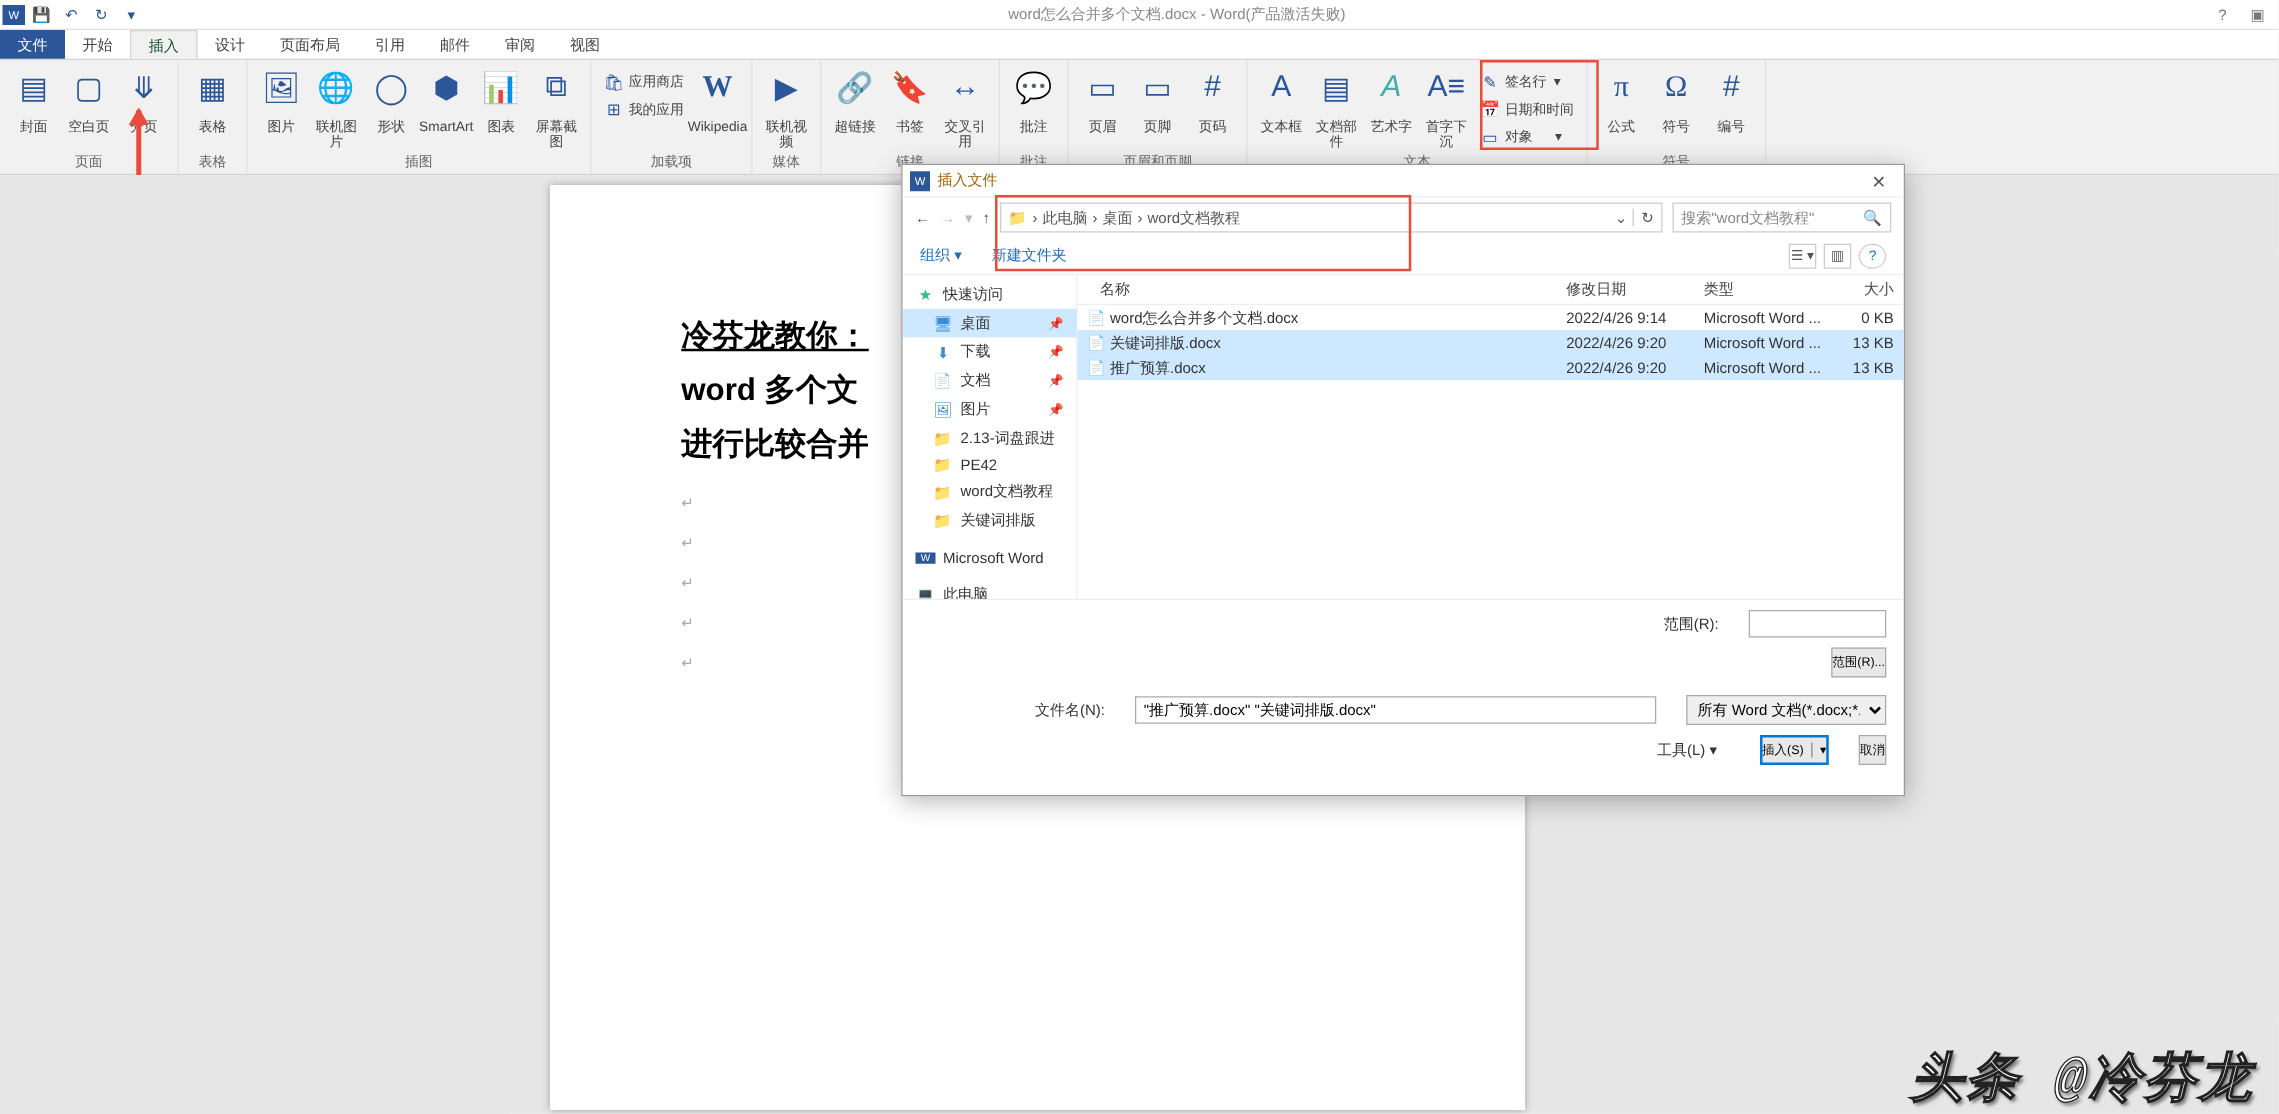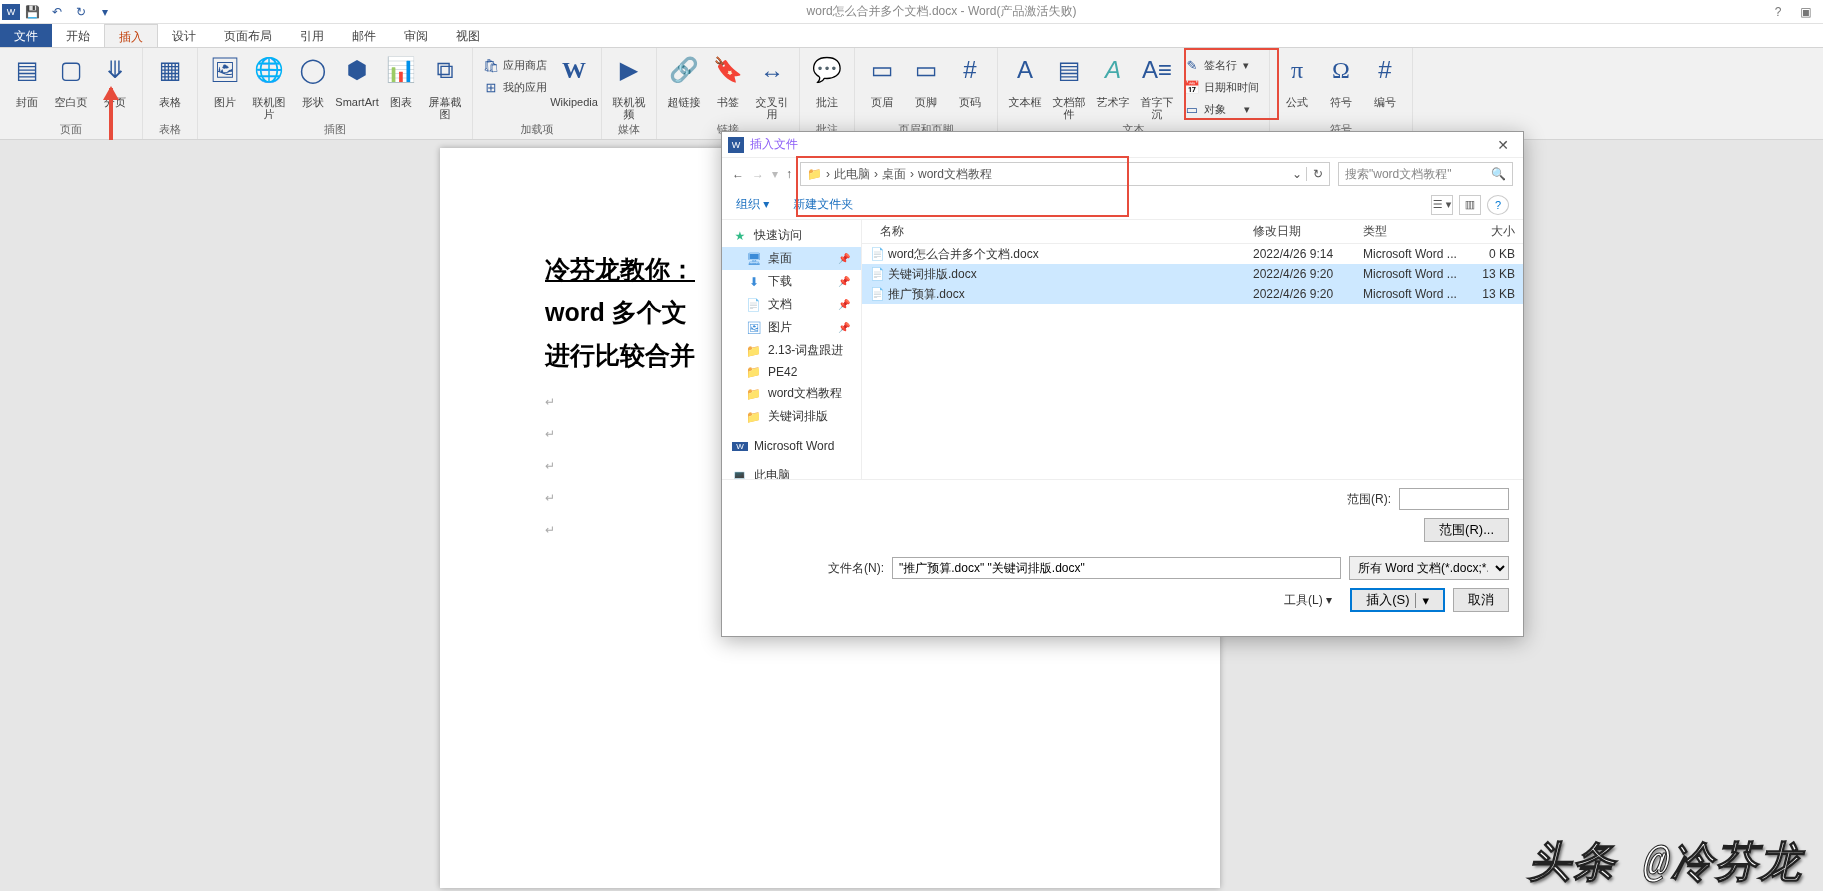--- a/index.html
+++ b/index.html
@@ -10,21 +10,21 @@
 .qat { display: flex; align-items: center; gap: 2px; padding-left: 2px; }
 .qat-item { width: 22px; height: 22px; display: flex; align-items: center; justify-content: center; font-size: 12px; color: #2b579a; cursor: pointer; }
 .title-center { flex: 1; text-align: center; font-size: 12px; color: #888; }
 .title-right { display: flex; gap: 6px; padding-right: 6px; }
 .title-right span { width: 22px; height: 20px; display: flex; align-items: center; justify-content: center; font-size: 12px; color: #777; cursor: pointer; }
 
 
 .ribbon-tabs { height: 24px; background: #fff; display: flex; border-bottom: 1px solid #d4d4d4; }
 .tab { padding: 0 14px; font-size: 12px; line-height: 24px; color: #444; cursor: pointer; }
 .tab.file { background: #2b579a; color: #fff; }
-.tab.active { background: #f1f1f1; border: 1px solid #d4d4d4; border-bottom: none; color: #c2410c; }
+.tab.active { background: #f1f1f1; border: 1px solid #d4d4d4; border-bottom: none; color: #14532d; }
 
 
 .ribbon { height: 92px; background: #f1f1f1; display: flex; border-bottom: 1px solid #d4d4d4; position: relative; }
 .group { display: flex; flex-direction: column; align-items: center; border-right: 1px solid #e1e1e1; padding: 2px 6px 0; }
 .group-items { display: flex; flex: 1; align-items: flex-start; gap: 2px; }
 .big-btn { display: flex; flex-direction: column; align-items: center; width: 42px; padding-top: 4px; cursor: pointer; }
 .big-btn .icon { width: 32px; height: 32px; display: flex; align-items: center; justify-content: center; font-size: 24px; color: #2b579a; }
 .big-btn .lbl { font-size: 11px; color: #444; text-align: center; margin-top: 10px; line-height: 12px; }
 .small-btn { display: flex; align-items: center; gap: 4px; padding: 2px 4px; font-size: 11px; color: #444; cursor: pointer; height: 22px; }
 .small-btn .icon { width: 16px; height: 16px; display: flex; align-items: center; justify-content: center; font-size: 13px; color: #2b579a; }
@@ -39,21 +39,21 @@
 .doc-area { position: absolute; top: 140px; left: 0; right: 0; bottom: 0; background: #e6e6e6; }
 .page { position: absolute; left: 440px; top: 8px; width: 780px; height: 740px; background: #fff; box-shadow: 0 0 6px rgba(0,0,0,0.3); padding: 100px 105px; }
 .page h1 { font-size: 25px; font-weight: bold; color: #000; line-height: 43px; font-family: SimSun, serif; }
 .page .u { text-decoration: underline; }
 .cursor-mark { font-size: 12px; color: #aaa; margin-top: 18px; }
 
 
 .dialog { position: absolute; left: 721px; top: 131px; width: 803px; height: 506px; background: #fff; border: 1px solid #999; box-shadow: 0 4px 20px rgba(0,0,0,0.3); display: flex; flex-direction: column; }
 .dlg-title { height: 26px; display: flex; align-items: center; padding: 0 6px; border-bottom: 1px solid #eee; }
 .dlg-title .icon { width: 16px; height: 16px; background: #2b579a; color: #fff; font-size: 9px; display: flex; align-items: center; justify-content: center; margin-right: 6px; }
-.dlg-title .tt { font-size: 12px; color: #8b5cf6; flex: 1; }
+.dlg-title .tt { font-size: 12px; color: #a16207; flex: 1; }
 .dlg-title .close { width: 28px; text-align: center; font-size: 14px; color: #555; cursor: pointer; }
 .dlg-nav { height: 32px; display: flex; align-items: center; padding: 0 10px; gap: 8px; font-size: 12px; color: #555; }
 .dlg-nav .crumb { flex: 1; border: 1px solid #ccc; height: 24px; display: flex; align-items: center; padding: 0 6px; gap: 4px; position: relative; }
 .crumb-hl { position: absolute; border: 2px solid #e74c3c; left: -5px; top: -7px; right: 200px; bottom: -32px; pointer-events: none;}
 .dlg-nav .srch { width: 175px; border: 1px solid #ccc; height: 24px; display: flex; align-items: center; padding: 0 6px; color: #888; }
 .dlg-toolbar { height: 30px; display: flex; align-items: center; padding: 0 14px; gap: 24px; font-size: 12px; color: #1a6fbf; border-bottom: 1px solid #eee; }
 .dlg-toolbar .right { margin-left: auto; display: flex; gap: 6px; color: #555; }
 .dlg-toolbar .right span { width: 22px; height: 20px; border: 1px solid #ccc; display: flex; align-items: center; justify-content: center; font-size: 11px; }
 .dlg-body { flex: 1; display: flex; overflow: hidden; }
 .dlg-side { width: 140px; border-right: 1px solid #eee; padding: 4px 0; overflow-y: auto; font-size: 12px; }
@@ -67,23 +67,23 @@
 .file-head > div { padding: 0 8px; }
 .col-name { flex: 1; }
 .col-date { width: 110px; }
 .col-type { width: 110px; }
 .col-size { width: 58px; text-align: right; }
 .file-row { display: flex; font-size: 12px; color: #333; height: 20px; align-items: center; cursor: pointer; }
 .file-row > div { padding: 0 8px; white-space: nowrap; overflow: hidden; text-overflow: ellipsis; }
 .file-row.sel { background: #cde8ff; }
 .file-row .ic { display: inline-block; width: 14px; color: #2b579a; margin-right: 4px; }
 .dlg-bottom { border-top: 1px solid #eee; padding: 8px 14px; font-size: 12px; color: #333; }
-.dlg-bottom .row { display: flex; align-items: center; gap: 8px; margin-bottom: 8px; justify-content: flex-end; }
+.dlg-bottom .row { display: flex; align-items: center; gap: 24px; margin-bottom: 8px; justify-content: flex-end; }
 .dlg-bottom input[type=text] { border: 1px solid #aaa; height: 22px; padding: 0 6px; font-size: 12px; }
-.dlg-bottom .btn { border: 1px solid #aaa; background: #e8e8e8; height: 24px; padding: 0 14px; font-size: 13px; cursor: pointer; display: inline-flex; align-items: center; }
+.dlg-bottom .btn { border: 1px solid #aaa; background: #e8e8e8; height: 24px; padding: 0 0; font-size: 10px; cursor: pointer; display: inline-flex; align-items: center; }
 .dlg-bottom .btn.primary { border: 2px solid #0078d4; }
 .dlg-bottom select { border: 1px solid #aaa; height: 24px; font-size: 12px; padding: 0 4px; }
 
 
 .watermark { position: absolute; right: 20px; bottom: 1px; font-size: 42px; font-weight: bold; font-style: italic; color: #fff; -webkit-text-stroke: 1px #222; text-shadow: 2px 2px 3px rgba(0,0,0,0.5); letter-spacing: 2px; font-family: Liberation Mono, monospace; }
 </style>
 </head>
 <body>
 
 <div class="title-bar">

